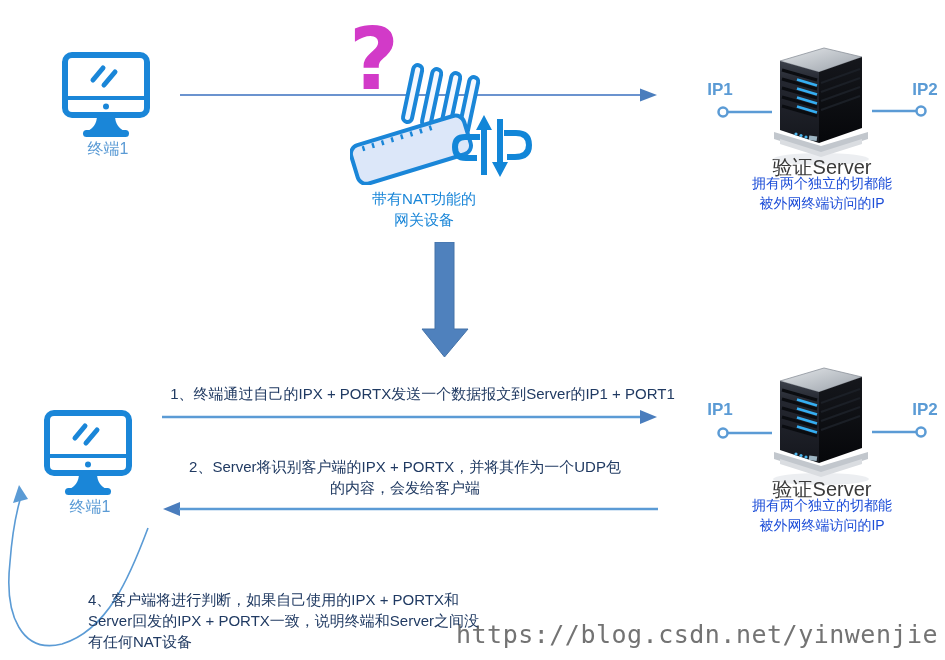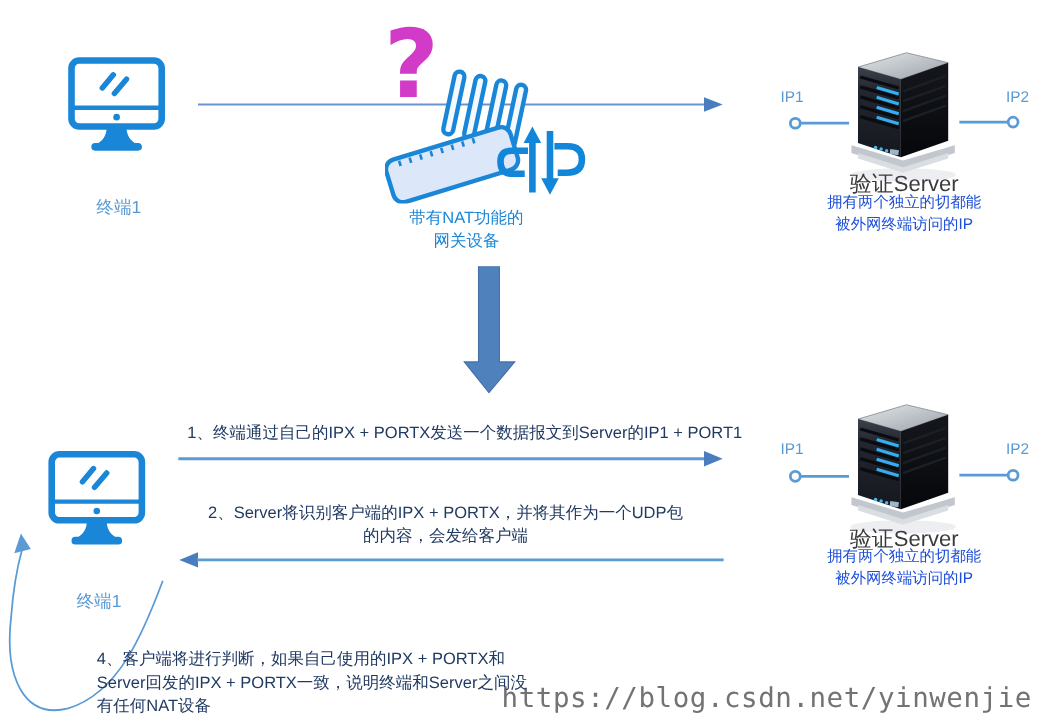--- a/index.html
+++ b/index.html
@@ -3,25 +3,25 @@
 <meta charset="utf-8">
 <style>
   html,body{margin:0;padding:0;background:#fff;}
   #canvas{
     position:relative;width:945px;height:660px;background:#ffffff;
     font-family:"Liberation Sans",sans-serif;overflow:hidden;
   }
   .abs{position:absolute;}
   .center{text-align:center;}
   
-  .terminal-label{font-size:16px;color:#5b9bd5;margin-top:40px;}
+  .terminal-label{font-size:16px;color:#5b9bd5;}
   
   .gateway-label{font-size:15px;color:#1a86d8;line-height:21px;}
   
-  .ip-label{font-size:14px;color:#5b9bd5;}
+  .ip-label{font-size:17px;color:#5b9bd5;font-weight:bold;}
   .server-name{font-size:20px;color:#3a3a3a;}
   .server-desc{font-size:14px;color:#1d4ed8;}
   
   .step-text{font-size:15px;color:#203a62;line-height:21px;}
   
   .qmark{
     font-size:86px;font-weight:bold;color:#d23ac8;line-height:86px;
     font-family:"DejaVu Sans",sans-serif;
   }
   

